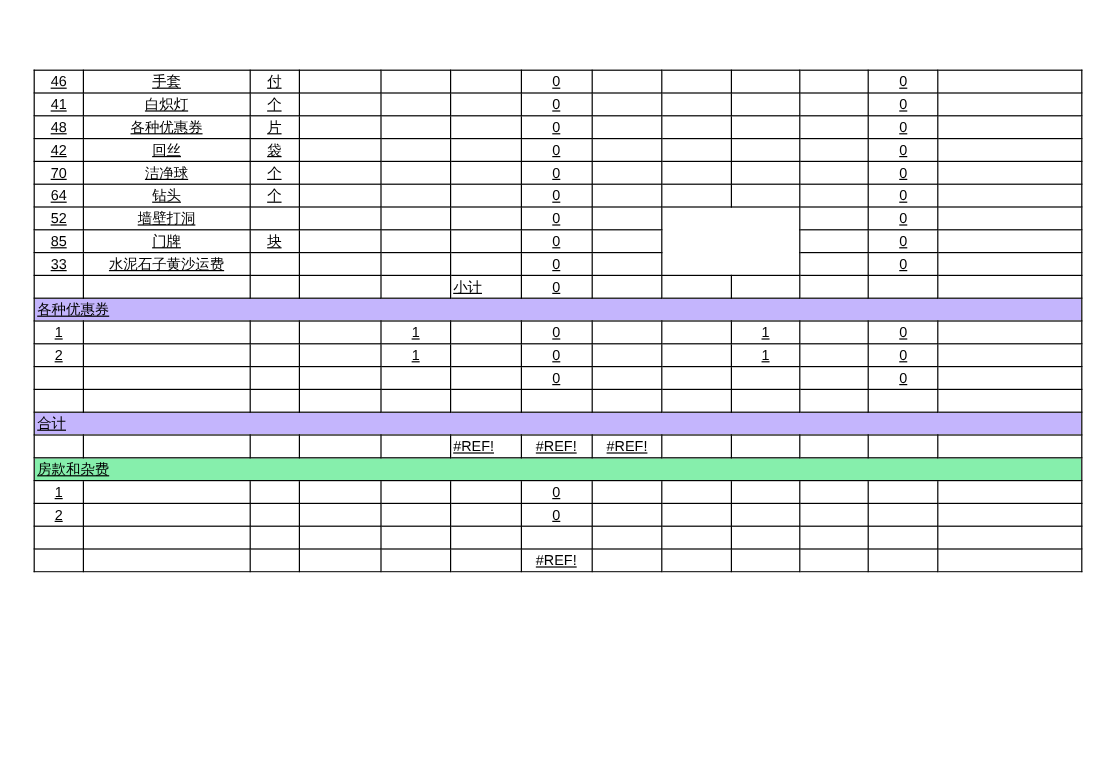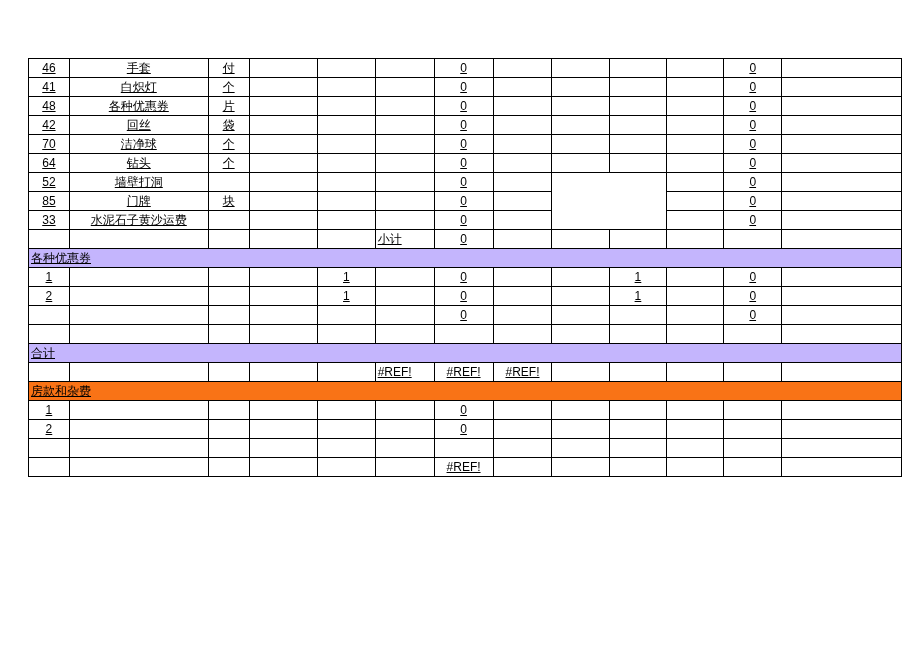--- a/index.html
+++ b/index.html
@@ -34,21 +34,21 @@
   .c7 { width: 60px; }
   .c8 { width: 60px; }
   .c9 { width: 60px; text-align: center; }
   .c10 { width: 60px; }
   .c11 { width: 60px; text-align: center; }
   .c12 { width: 126px; }
   .section-yellow td {
     background: #c4b5fd;
   }
   .section-orange td {
-    background: #f97316;
+    background: #86efac;
   }
   .center { text-align: center; }
   .left { text-align: left; }
 </style>
 </head>
 <body>
 
 <table class="sheet">
 <colgroup>
   <col class="c0">

